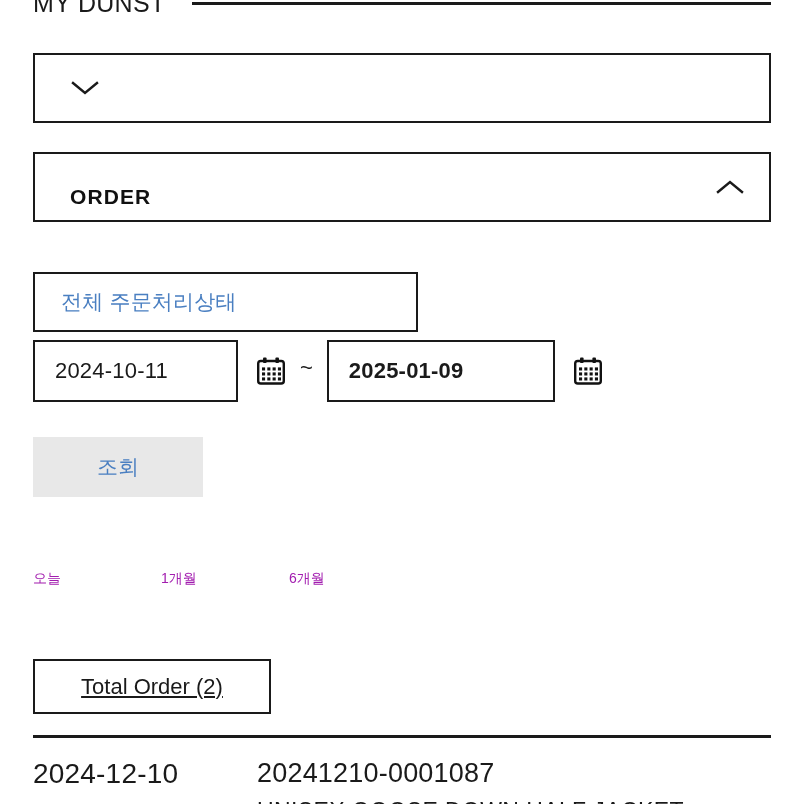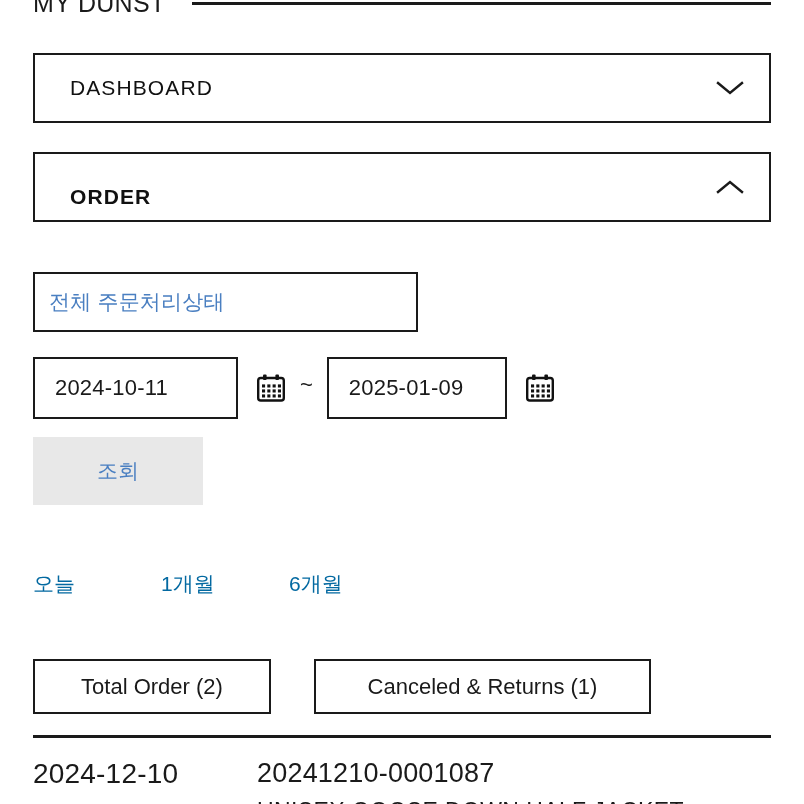--- a/index.html
+++ b/index.html
@@ -76,51 +76,51 @@
     position: absolute;
     left: 33px;
     top: 272px;
     width: 385px;
     height: 60px;
     box-sizing: border-box;
     border: 2px solid #1a1a1a;
     background: #ffffff;
     display: flex;
     align-items: center;
-    padding-left: 14px;
+    padding-left: 26px;
   }
   .status-select .sel-text {
     font-size: 21px;
     color: #4a7fc1;
     letter-spacing: 0.2px;
   }
 
   
   .date-row {
     position: absolute;
     left: 33px;
-    top: 357px;
+    top: 340px;
     height: 62px;
     display: flex;
     align-items: center;
   }
   .date-input {
     width: 205px;
     height: 62px;
     box-sizing: border-box;
     border: 2px solid #1a1a1a;
     background: #ffffff;
     display: flex;
     align-items: center;
     padding-left: 20px;
     font-size: 22px;
     color: #1a1a1a;
     letter-spacing: 0.2px;
   }
-  .date-input.second { width: 180px; }
+  .date-input.second { width: 228px; font-weight: bold; }
   .cal-icon {
     width: 30px;
     height: 30px;
     margin-left: 18px;
     margin-right: 0;
     display: block;
     flex: 0 0 auto;
   }
   .cal-icon svg { display: block; }
   .tilde {
@@ -130,21 +130,21 @@
     line-height: 1;
     padding-bottom: 6px;
   }
 
   
   .search-btn {
     position: absolute;
     left: 33px;
     top: 437px;
     width: 170px;
-    height: 68px;
+    height: 60px;
     background: #e8e8e8;
     border: none;
     display: flex;
     align-items: center;
     justify-content: center;
     font-size: 21px;
     color: #4a7fc1;
     font-family: inherit;
     padding: 0;
     cursor: pointer;
@@ -153,22 +153,22 @@
   
   .quick-ranges {
     position: absolute;
     left: 33px;
     top: 570px;
     width: 600px;
     display: flex;
     align-items: center;
   }
   .quick-ranges .qr {
-    font-size: 21px;
-    color: #0369a1;
+    font-size: 14px;
+    color: #a21caf;
     white-space: nowrap;
     cursor: pointer;
   }
   .quick-ranges .qr:nth-child(1) { width: 128px; }
   .quick-ranges .qr:nth-child(2) { width: 128px; }
   .quick-ranges .qr:nth-child(3) { width: 128px; }
   .quick-ranges .qr:nth-child(4) { width: 128px; }
 
   
   .tabs {
@@ -184,20 +184,21 @@
     background: #ffffff;
     height: 55px;
     display: flex;
     align-items: center;
     justify-content: center;
     font-size: 22px;
     color: #1a1a1a;
     font-family: inherit;
     padding: 0 22px;
     cursor: pointer;
+    text-decoration: underline;
   }
   .tab.total { width: 238px; }
   .tab.canceled { width: 337px; margin-left: 43px; }
 
   
   .list-divider {
     position: absolute;
     left: 33px;
     top: 735px;
     width: 738px;
@@ -240,21 +241,20 @@
 </style>
 </head>
 <body>
 
 <div class="page-header">
   <div class="title">MY DUNST</div>
   <div class="rule"></div>
 </div>
 
 <div class="accordion collapsed">
-  <span class="acc-label">DASHBOARD</span>
   <span class="chev">
     <svg width="30" height="18" viewBox="0 0 30 18" fill="none" xmlns="http://www.w3.org/2000/svg">
       <path d="M3 4 L15 14 L27 4" stroke="#1a1a1a" stroke-width="2.4" fill="none" stroke-linecap="square"></path>
     </svg>
   </span>
 </div>
 
 <div class="accordion expanded">
   <span class="acc-label">ORDER</span>
   <span class="chev">
@@ -315,21 +315,20 @@
 <button class="search-btn">조회</button>
 
 <div class="quick-ranges">
   <span class="qr">오늘</span>
   <span class="qr">1개월</span>
   <span class="qr">6개월</span>
 </div>
 
 <div class="tabs">
   <button class="tab total">Total Order (2)</button>
-  <button class="tab canceled">Canceled &amp; Returns (1)</button>
 </div>
 
 <div class="list-divider"></div>
 <div class="order-row">
   <span class="order-date">2024-12-10</span>
   <span class="order-number">20241210-0001087</span>
   <span class="product-name">UNISEX GOOSE DOWN HALF JACKET</span>
 </div>
 
 </body></html>

